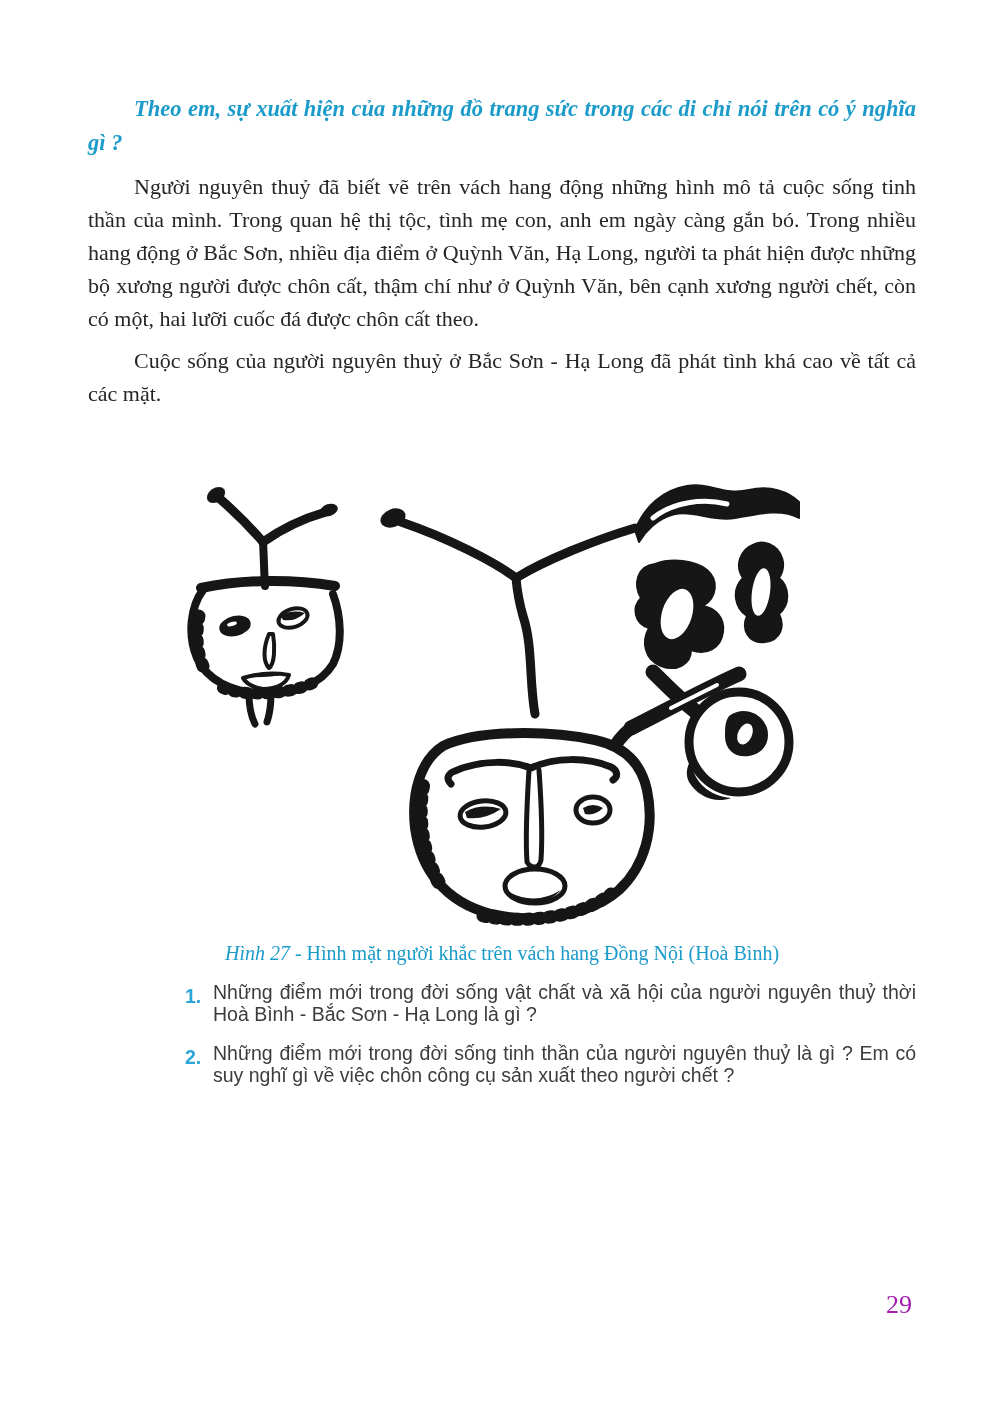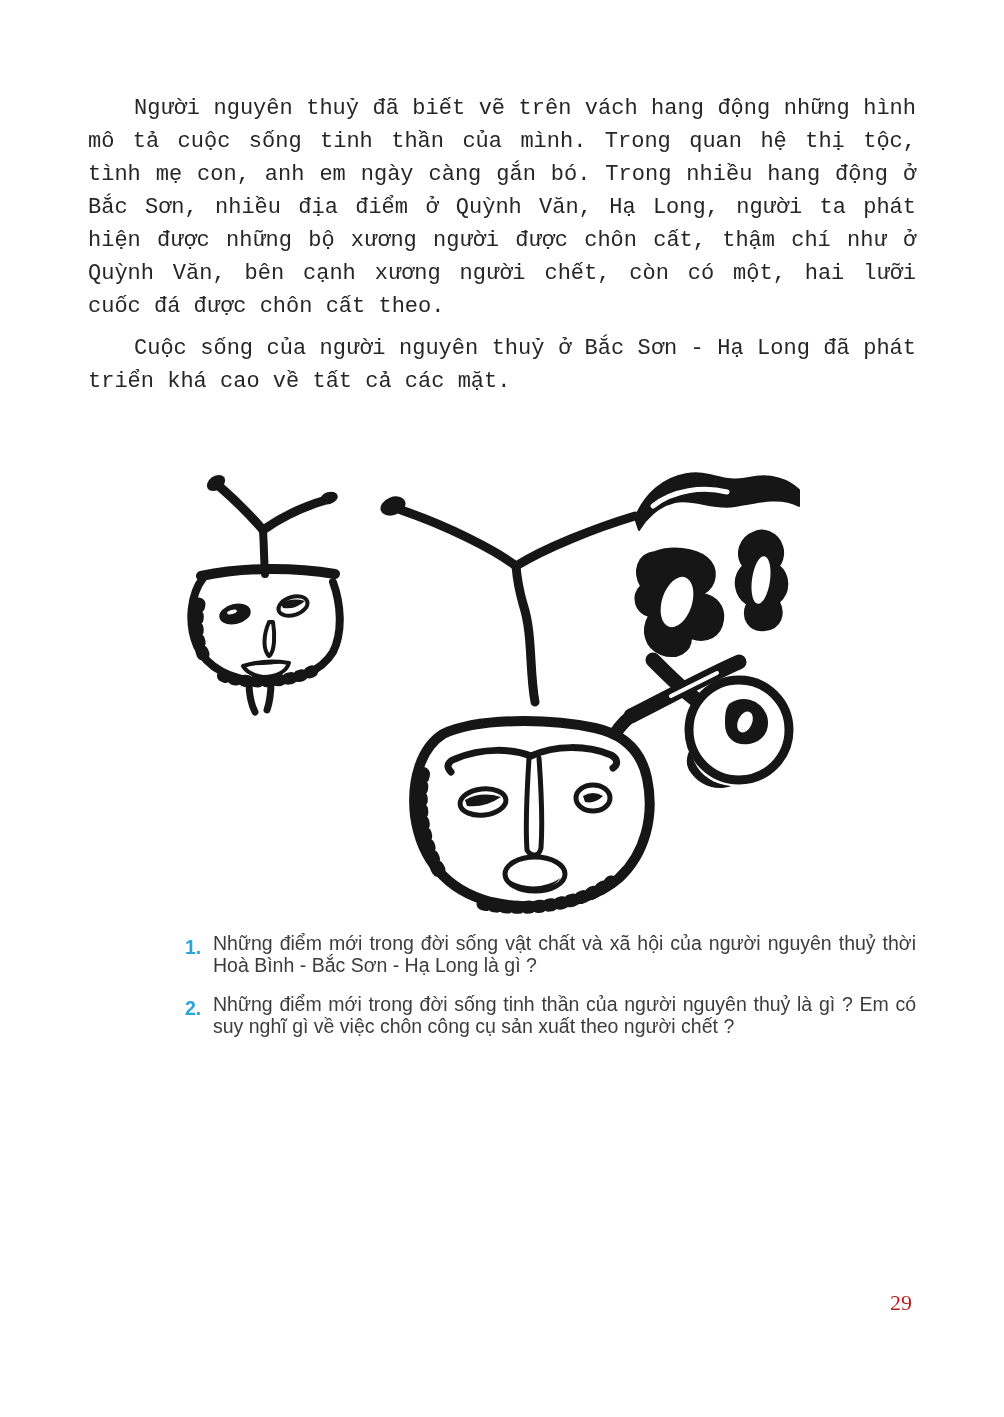--- a/index.html
+++ b/index.html
@@ -23,21 +23,20 @@
     text-align: justify;
     text-indent: 46px;
     margin-bottom: 10px;
   }
   .body-par {
     font-size: 22px;
     line-height: 33px;
     text-align: justify;
     text-indent: 46px;
     color: #262626;
-    font-family: Liberation Mono, monospace;
   }
   .body-par + .body-par { margin-top: 9px; }
   figure.illustration {
     margin: 56px 0 0 95px;
     width: 620px;
   }
   figure.illustration svg { display: block; }
   .fig-caption {
     width: 828px;            
     margin-left: -95px;
@@ -73,33 +72,34 @@
     flex: 1;
     font-size: 19.5px;
     line-height: 22px;
     color: #3c3c3c;
     text-align: justify;
   }
   .page-number {
     position: absolute;
     top: 1290px;
     right: 92px;
-    font-size: 22px;
-    color: #b91c1c;
+    font-size: 26px;
+    color: #a21caf;
     font-family: "Liberation Serif", serif;
   }
 </style>
 </head>
 <body>
 
 <div class="page">
 
+  <p class="lead-question">Theo em, sự xuất hiện của những đồ trang sức trong các di chỉ nói trên có ý nghĩa gì ?</p>
 
   <p class="body-par">Người nguyên thuỷ đã biết vẽ trên vách hang động những hình mô tả cuộc sống tinh thần của mình. Trong quan hệ thị tộc, tình mẹ con, anh em ngày càng gắn bó. Trong nhiều hang động ở Bắc Sơn, nhiều địa điểm ở Quỳnh Văn, Hạ Long, người ta phát hiện được những bộ xương người được chôn cất, thậm chí như ở Quỳnh Văn, bên cạnh xương người chết, còn có một, hai lưỡi cuốc đá được chôn cất theo.</p>
-  <p class="body-par">Cuộc sống của người nguyên thuỷ ở Bắc Sơn - Hạ Long đã phát triển khá cao về tất cả các mặt.</p>
+  <p class="body-par">Cuộc sống của người nguyên thuỷ ở Bắc Sơn - Hạ Long đã phát tình khá cao về tất cả các mặt.</p>
 
   <figure class="illustration">
     <svg width="618" height="462" viewBox="0 0 618 462" fill="none" stroke="#161616" stroke-linecap="round" stroke-linejoin="round">
 
       <g>
         <path d="M82,120 C81,106 81,92 80,76" stroke-width="8"></path>
         <path d="M80,76 C68,62 52,46 36,32" stroke-width="9"></path>
         <ellipse cx="33" cy="29" rx="10" ry="7" transform="rotate(-35 33 29)" fill="#161616" stroke="none"></ellipse>
         <path d="M80,76 C100,62 122,52 143,46" stroke-width="9"></path>
         <ellipse cx="146" cy="44" rx="9" ry="6" transform="rotate(-18 146 44)" fill="#161616" stroke="none"></ellipse>
@@ -146,20 +146,21 @@
         <path d="M346,304 C344,336 342,368 344,396 C348,403 356,403 358,394 C360,364 358,332 356,304" stroke-width="5"></path>
         <ellipse cx="300" cy="348" rx="23" ry="13" transform="rotate(-6 300 348)" stroke-width="5"></ellipse>
         <path d="M282,346 Q298,337 318,343 Q302,354 284,352 Z" fill="#161616" stroke="none"></path>
         <ellipse cx="410" cy="344" rx="17" ry="13" stroke-width="5"></ellipse>
         <path d="M400,342 Q410,336 420,342 Q412,350 402,348 Z" fill="#161616" stroke="none"></path>
         <ellipse cx="352" cy="420" rx="30" ry="17" stroke-width="5"></ellipse>
         <path d="M326,426 Q352,440 378,424 Q368,436 350,437 Q334,434 326,426 Z" fill="#161616" stroke="none"></path>
       </g>
     </svg>
 
+    <figcaption class="fig-caption"><em class="cap-label">Hình 27</em><span> - Hình mặt người khắc trên vách hang Đồng Nội (Hoà Bình)</span></figcaption>
   </figure>
 
 
   <div class="question-list">
     <div class="question-row">
       <span class="q-num">1.</span>
       <span class="q-text">Những điểm mới trong đời sống vật chất và xã hội của người nguyên thuỷ thời Hoà Bình - Bắc Sơn - Hạ Long là gì ?</span>
     </div>
     <div class="question-row">
       <span class="q-num">2.</span>

